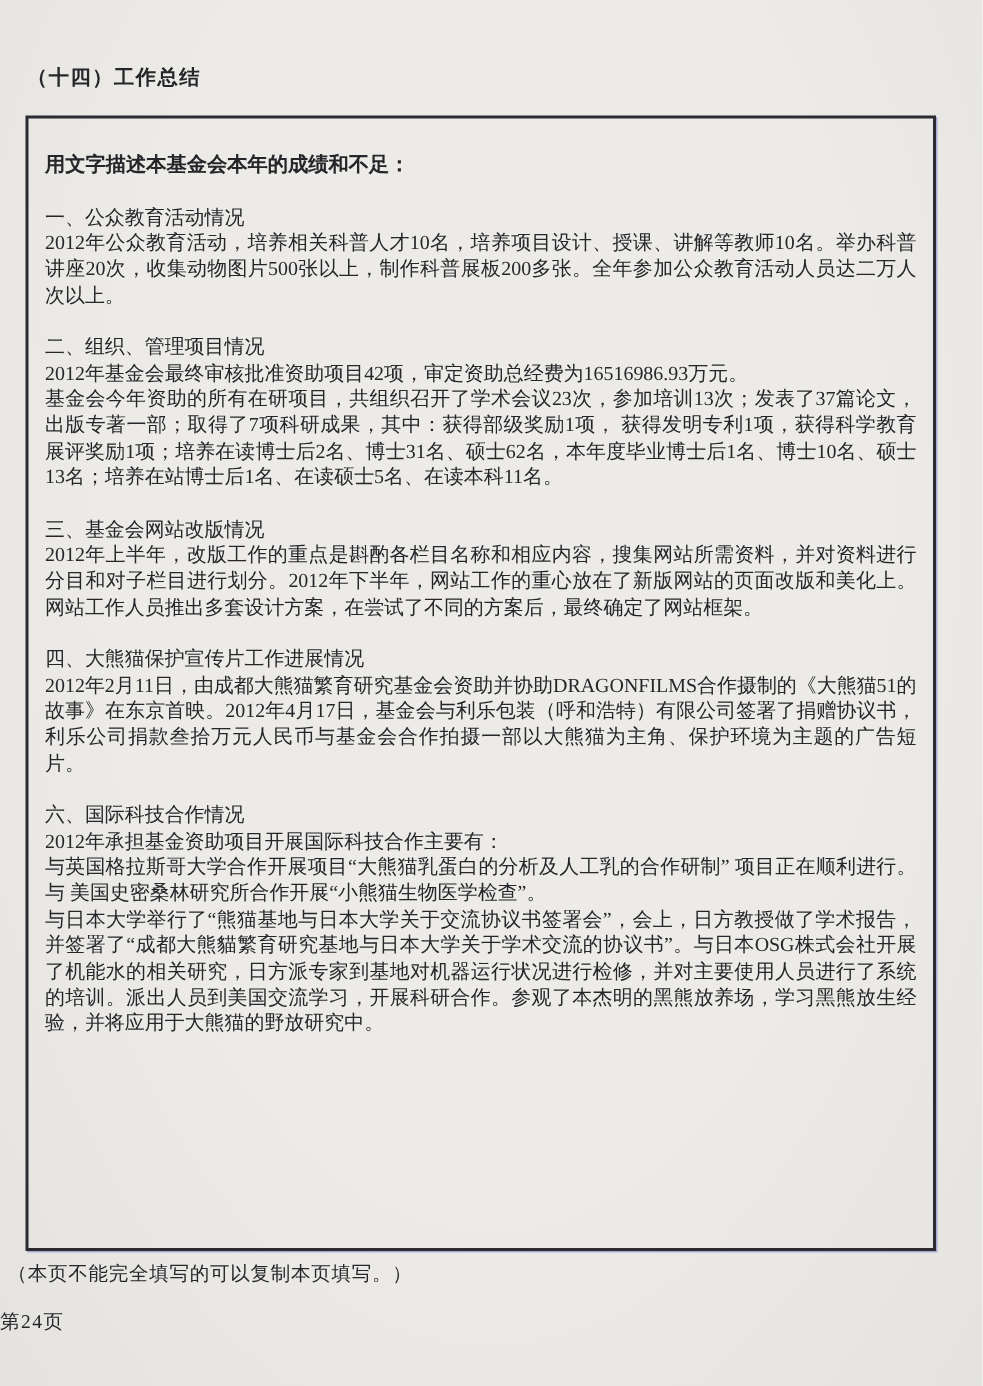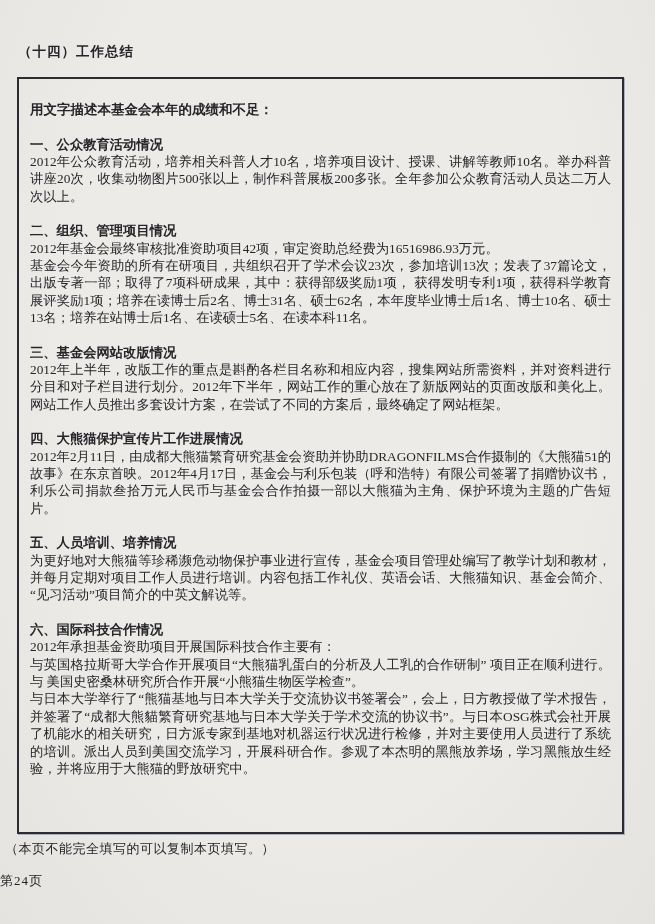--- a/index.html
+++ b/index.html
@@ -24,21 +24,21 @@
   }
   .box-heading{
     font-size:13.5px;font-weight:bold;line-height:17.5px;margin:0;
   }
   .para{
     font-size:13.3px;line-height:17.4px;margin:0;
     text-align:justify;word-break:break-all;
   }
   .para.indent{text-indent:0.6em;}
   .sec-title{
-    font-size:13.3px;line-height:17.4px;font-weight:bold;
+    font-size:13.3px;line-height:17.4px;font-weight:normal;
     margin:17px 0 0 0;
   }
   .footer-note{
     position:absolute;left:5px;top:840px;font-size:13px;letter-spacing:.5px;
   }
   .page-number{
     position:absolute;left:0;top:872px;width:100%;
     text-align:left;font-size:13px;letter-spacing:1px;
   }
 </style>
@@ -65,24 +65,20 @@
   <div>
     <p class="sec-title">三、基金会网站改版情况</p>
     <p class="para">2012年上半年，改版工作的重点是斟酌各栏目名称和相应内容，搜集网站所需资料，并对资料进行分目和对子栏目进行划分。2012年下半年，网站工作的重心放在了新版网站的页面改版和美化上。网站工作人员推出多套设计方案，在尝试了不同的方案后，最终确定了网站框架。</p>
   </div>
 
   <div>
     <p class="sec-title">四、大熊猫保护宣传片工作进展情况</p>
     <p class="para">2012年2月11日，由成都大熊猫繁育研究基金会资助并协助DRAGONFILMS合作摄制的《大熊猫51的故事》在东京首映。2012年4月17日，基金会与利乐包装（呼和浩特）有限公司签署了捐赠协议书，利乐公司捐款叁拾万元人民币与基金会合作拍摄一部以大熊猫为主角、保护环境为主题的广告短片。</p>
   </div>
 
-  <div>
-    <p class="sec-title">五、人员培训、培养情况</p>
-    <p class="para">为更好地对大熊猫等珍稀濒危动物保护事业进行宣传，基金会项目管理处编写了教学计划和教材，并每月定期对项目工作人员进行培训。内容包括工作礼仪、英语会话、大熊猫知识、基金会简介、“见习活动”项目简介的中英文解说等。</p>
-  </div>
 
   <div>
     <p class="sec-title">六、国际科技合作情况</p>
     <p class="para">2012年承担基金资助项目开展国际科技合作主要有：</p>
     <p class="para">与英国格拉斯哥大学合作开展项目“大熊猫乳蛋白的分析及人工乳的合作研制” 项目正在顺利进行。与 美国史密桑林研究所合作开展“小熊猫生物医学检查”。</p>
     <p class="para">与日本大学举行了“熊猫基地与日本大学关于交流协议书签署会”，会上，日方教授做了学术报告，并签署了“成都大熊貓繁育研究基地与日本大学关于学术交流的协议书”。与日本OSG株式会社开展了机能水的相关研究，日方派专家到基地对机器运行状况进行检修，并对主要使用人员进行了系统的培训。派出人员到美国交流学习，开展科研合作。参观了本杰明的黑熊放养场，学习黑熊放生经验，并将应用于大熊猫的野放研究中。</p>
   </div>
 </div>
 
 <div class="footer-note">（本页不能完全填写的可以复制本页填写。）</div>

